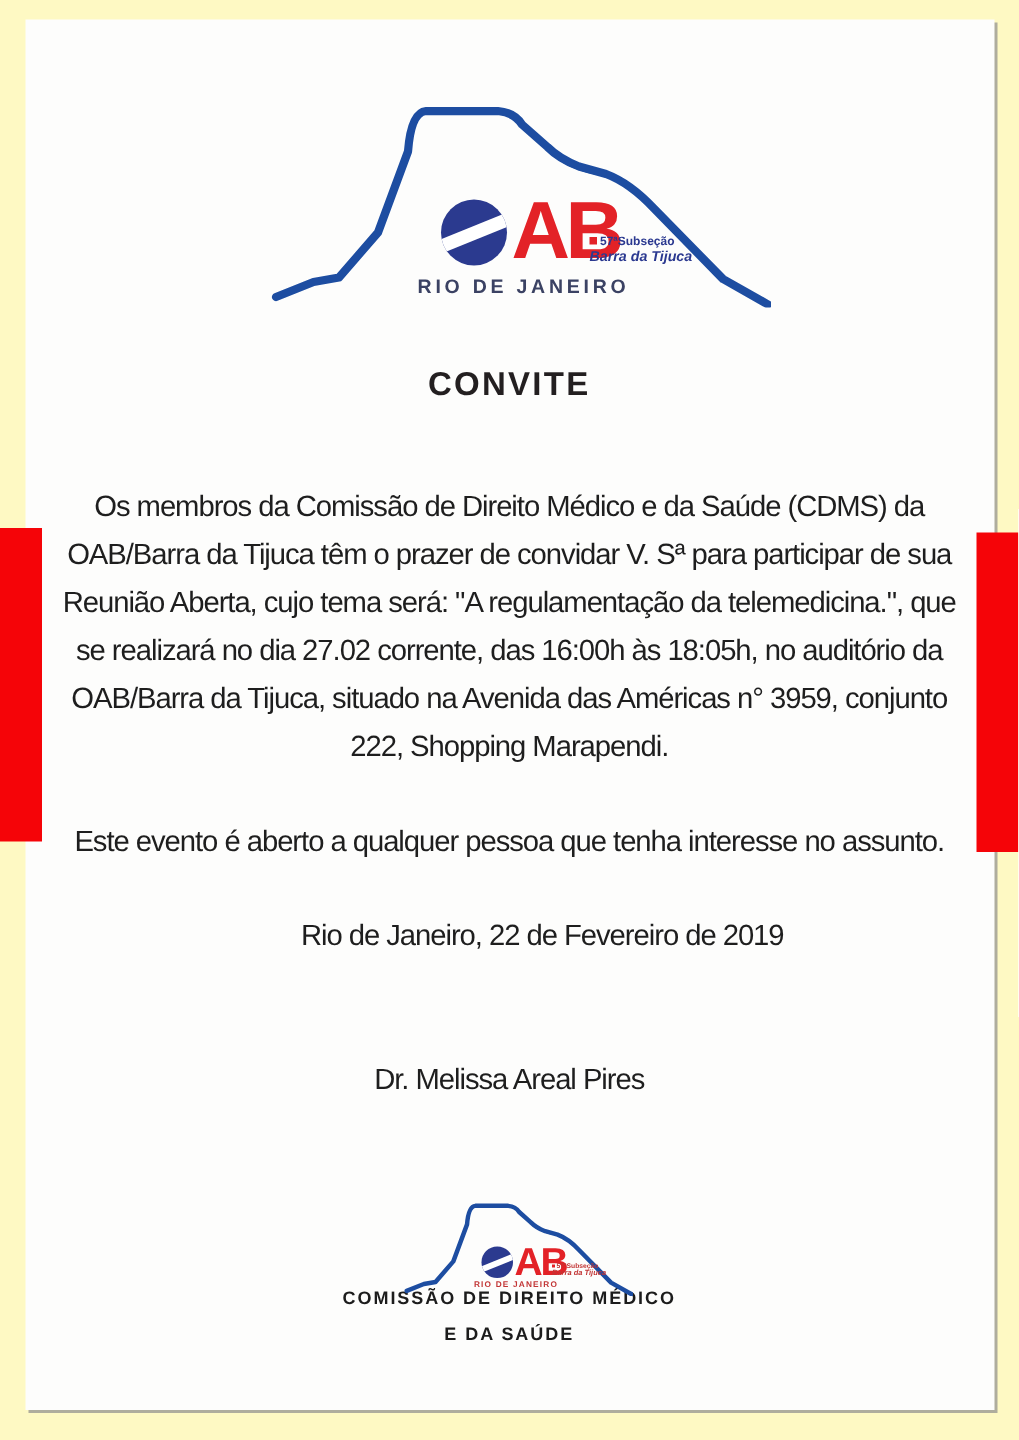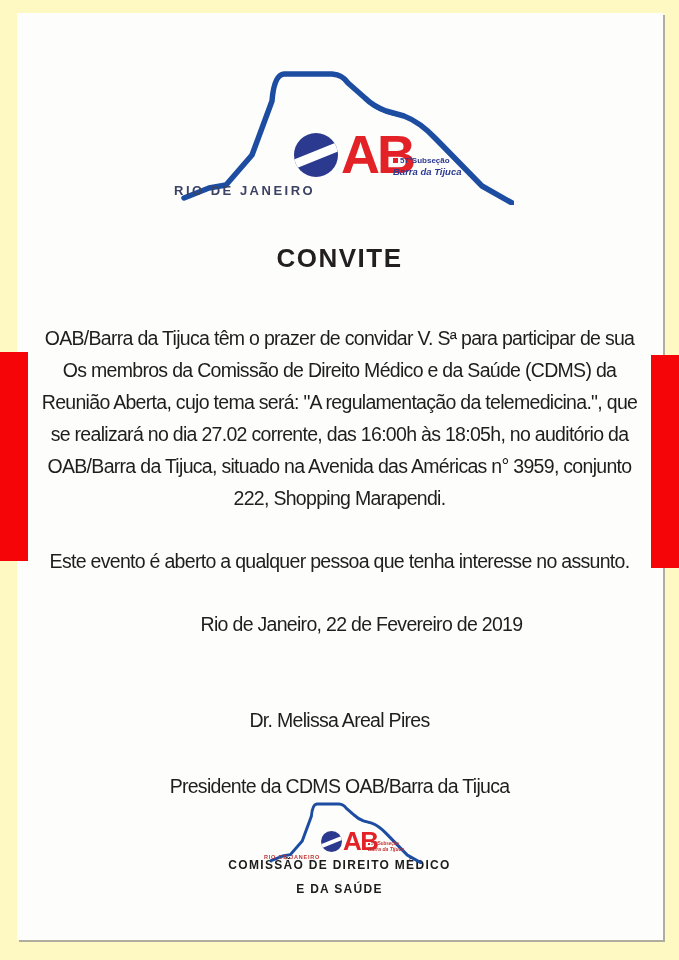--- a/index.html
+++ b/index.html
@@ -57,42 +57,42 @@
   .subsecao { position:absolute; color:#2b3990; line-height:1.2; }
   .logo-top .subsecao { left:229px; top:101px; }
   .subsecao .l1 { font-size:8px; font-weight:bold; white-space:nowrap; display:block; }
   .subsecao .l1::before {
     content:""; display:inline-block; width:5px; height:5px;
     background:#e32227; margin-right:2px;
   }
   .subsecao .l2 { font-size:9.5px; font-weight:bold; font-style:italic; white-space:nowrap; display:block; }
 
   .logo-city {
-    position:absolute; width:100%; 
+    position:absolute; width:100%; text-align:center;
     font-weight:bold; color:#3b4263;
   }
   .logo-top .logo-city { top:128px; left:10px; font-size:13px; letter-spacing:2.5px; }
 
   .logo-bottom {
     position:absolute; left:262px; top:795px;
     width:160px; height:72px; z-index:2;
   }
   .logo-bottom .globe { left:59px; top:36px; width:21px; height:21px; }
   .logo-bottom .ab-letters { left:81px; top:33px; font-size:26px; letter-spacing:-1.5px; }
   .logo-bottom .subsecao { left:106px; top:46px; color:#c23535; }
   .logo-bottom .subsecao .l1 { font-size:4.5px; }
   .logo-bottom .subsecao .l1::before { width:2px; height:2px; margin-right:1px; }
   .logo-bottom .subsecao .l2 { font-size:5px; }
   .logo-bottom .logo-city { top:59px; left:2px; font-size:5.5px; letter-spacing:0.8px; color:#c23535; }
 
   
   .title {
     position:absolute; top:243px; left:0; width:679px;
     text-align:center;
-    font-size:26px; font-weight:bold; color:#231f20;
+    font-size:22px; font-weight:bold; color:#231f20;
     letter-spacing:1.5px;
   }
 
   .body-line {
     width:679px; text-align:center; white-space:nowrap;
     font-size:19.5px; letter-spacing:-0.7px;
     color:#1e1e1e; line-height:32px;
   }
   .para1 { position:absolute; top:322px; left:0; }
   .para2 { position:absolute; top:545px; left:0; }
@@ -129,35 +129,34 @@
     <div class="subsecao">
       <span class="l1">57ªSubseção</span>
       <span class="l2">Barra da Tijuca</span>
     </div>
     <div class="logo-city">RIO DE JANEIRO</div>
   </div>
 
   <div class="title">CONVITE</div>
 
   <div class="para1">
+    <div class="body-line">Os membros da Comissão de Direito Médico e da Saúde (CDMS) da</div>
     <div class="body-line">OAB/Barra da Tijuca têm o prazer de convidar V. Sª para participar de sua</div>
-    <div class="body-line">Os membros da Comissão de Direito Médico e da Saúde (CDMS) da</div>
     <div class="body-line">Reunião Aberta, cujo tema será: "A regulamentação da telemedicina.", que</div>
     <div class="body-line">se realizará no dia 27.02 corrente, das 16:00h às 18:05h, no auditório da</div>
     <div class="body-line">OAB/Barra da Tijuca, situado na Avenida das Américas n° 3959, conjunto</div>
     <div class="body-line">222, Shopping Marapendi.</div>
   </div>
 
   <div class="para2 body-line">Este evento é aberto a qualquer pessoa que tenha interesse no assunto.</div>
 
   <div class="dateline body-line">Rio de Janeiro, 22 de Fevereiro de 2019</div>
 
   <div class="signature">
     <div class="body-line">Dr. Melissa Areal Pires</div>
-    <div class="body-line">Presidente da CDMS OAB/Barra da Tijuca</div>
   </div>
 
   <div class="logo-bottom">
     <svg width="160" height="69" viewBox="0 0 350 150">
       <path d="M20,143 L45,133 L62,130 L88,100 L108,46 Q110,20 120,19 L168,19 Q179,20 184,28 L201,43
                Q209,51 222,56 L240,61 Q256,67 272,84 L318,131 L348,148" fill="none" stroke="#1d4da1" stroke-width="6.5" stroke-linejoin="round" stroke-linecap="round"></path>
       <path d="M201,43 Q214,58 240,61 L222,56 Q209,51 201,43" fill="#1d4da1" stroke="#1d4da1" stroke-width="3"></path>
     </svg>
     <div class="globe">
       <div class="stripe"></div>

